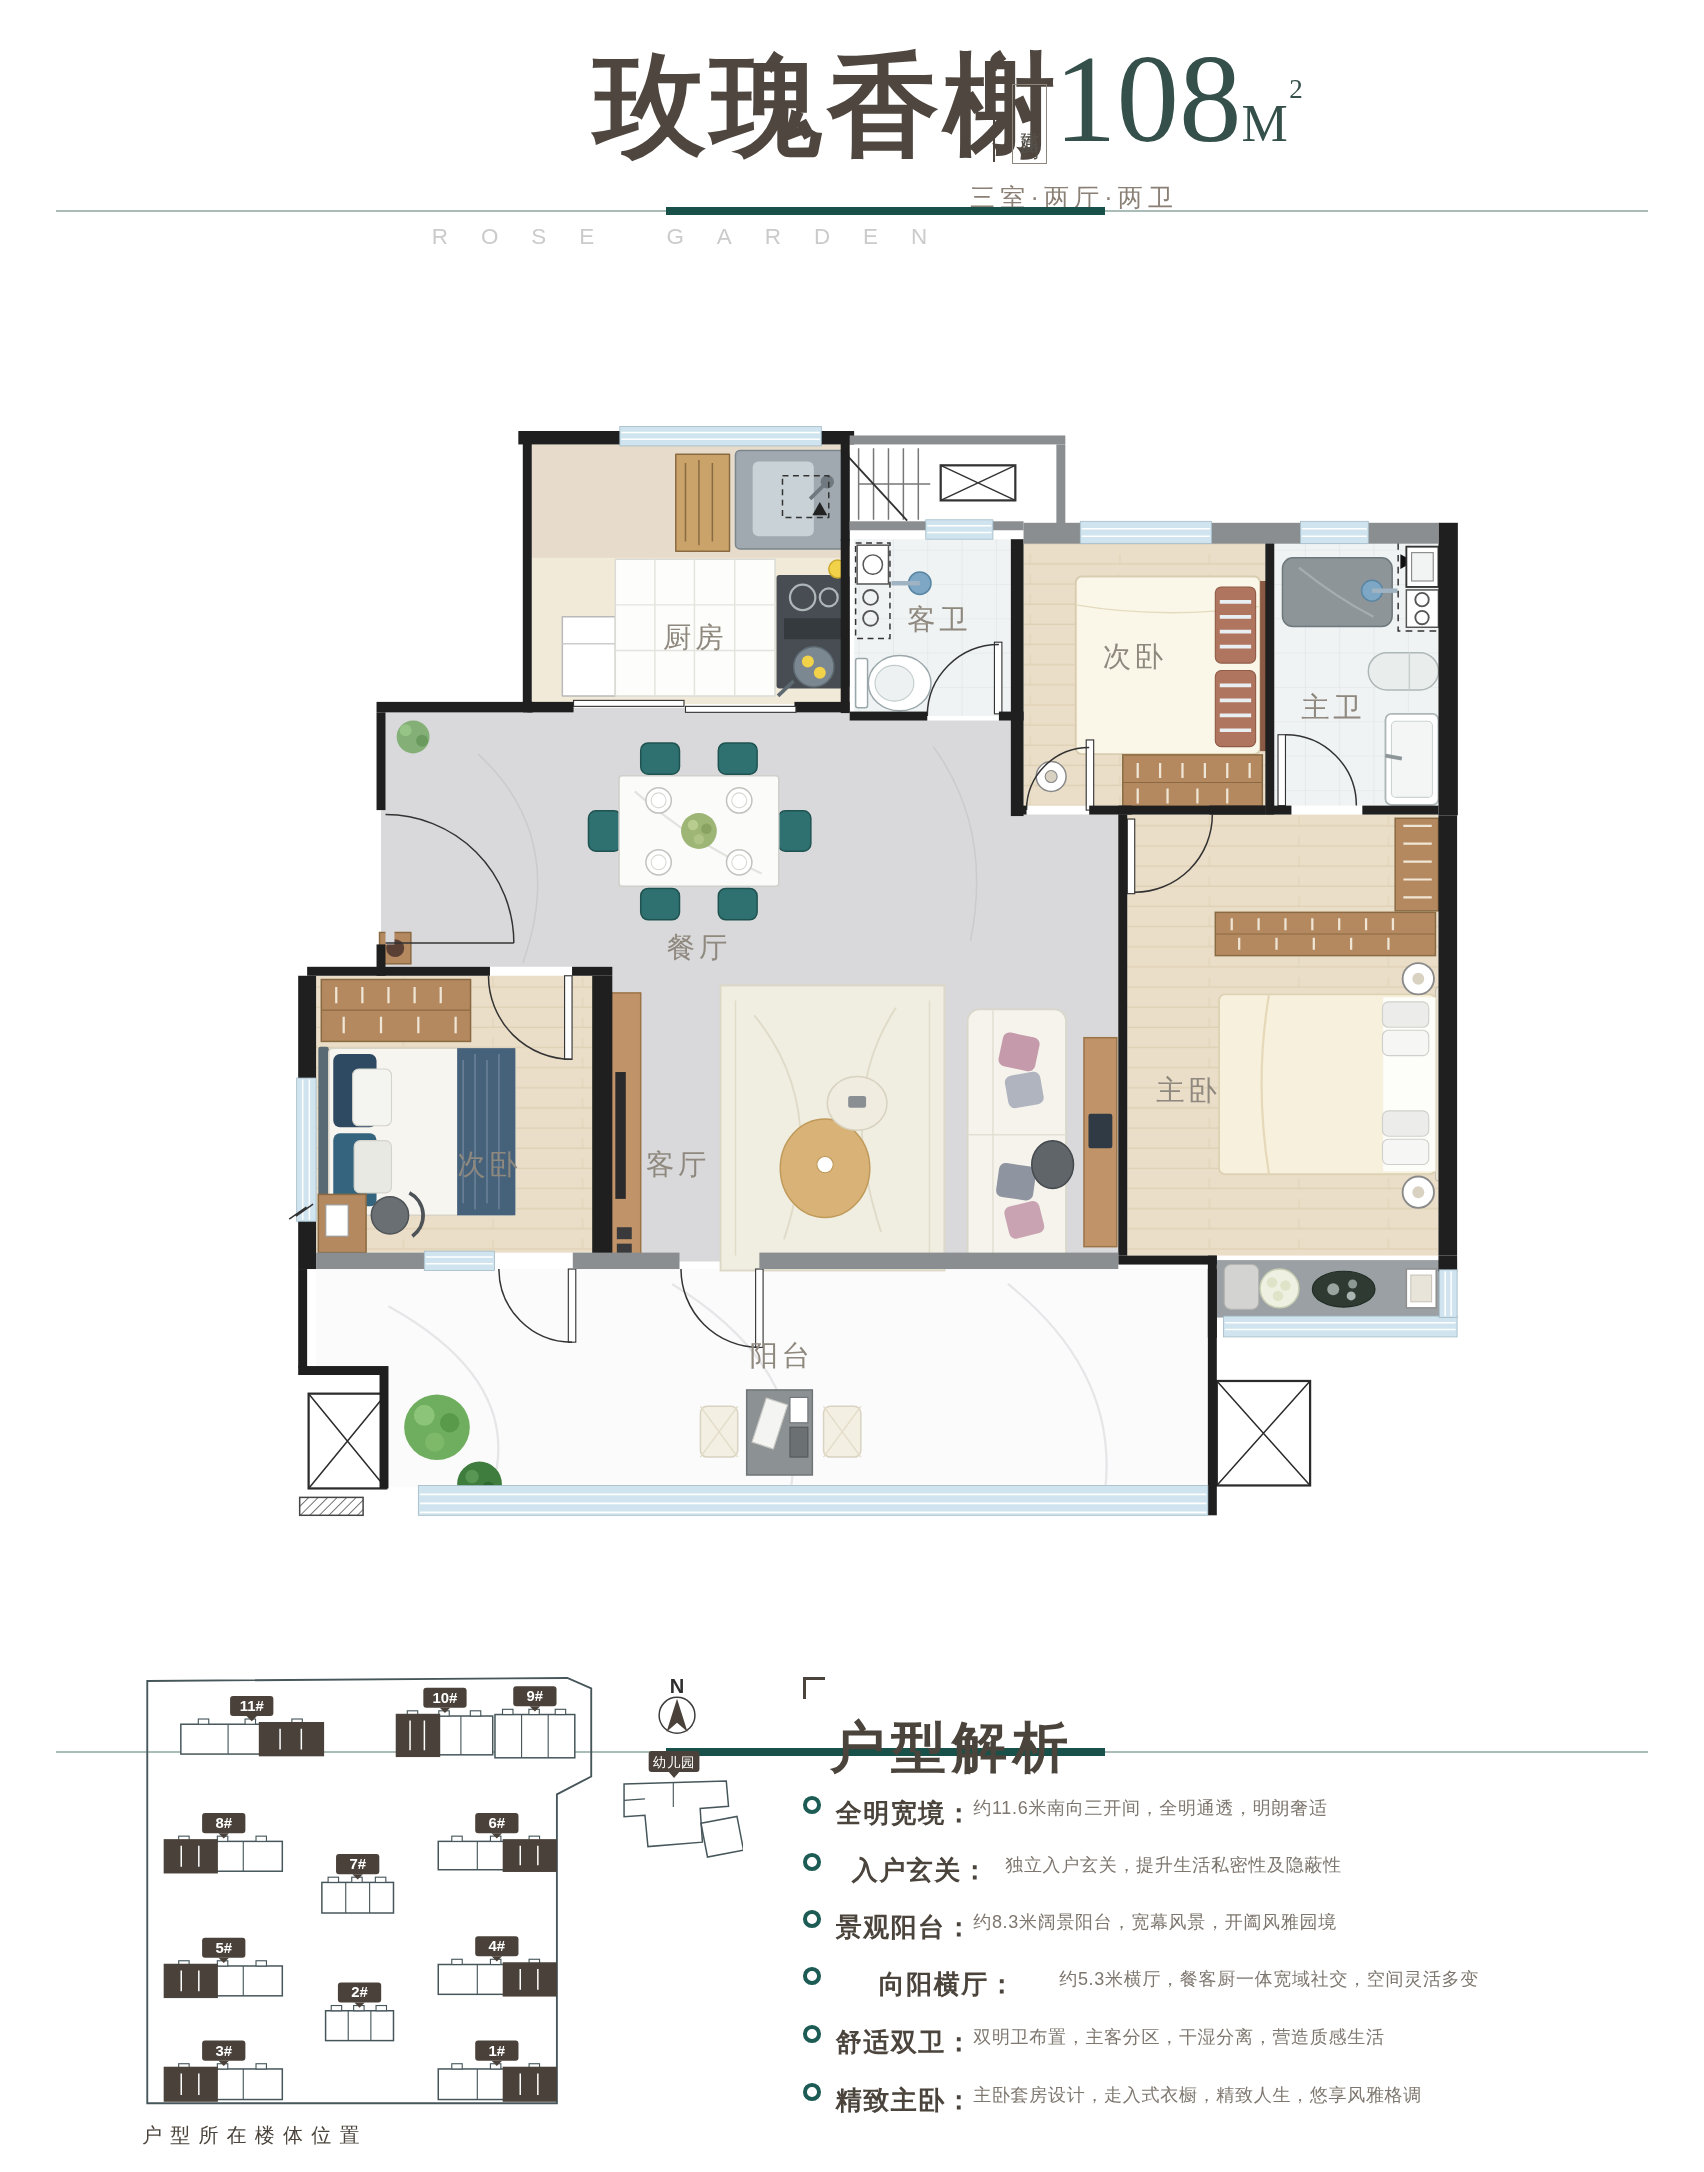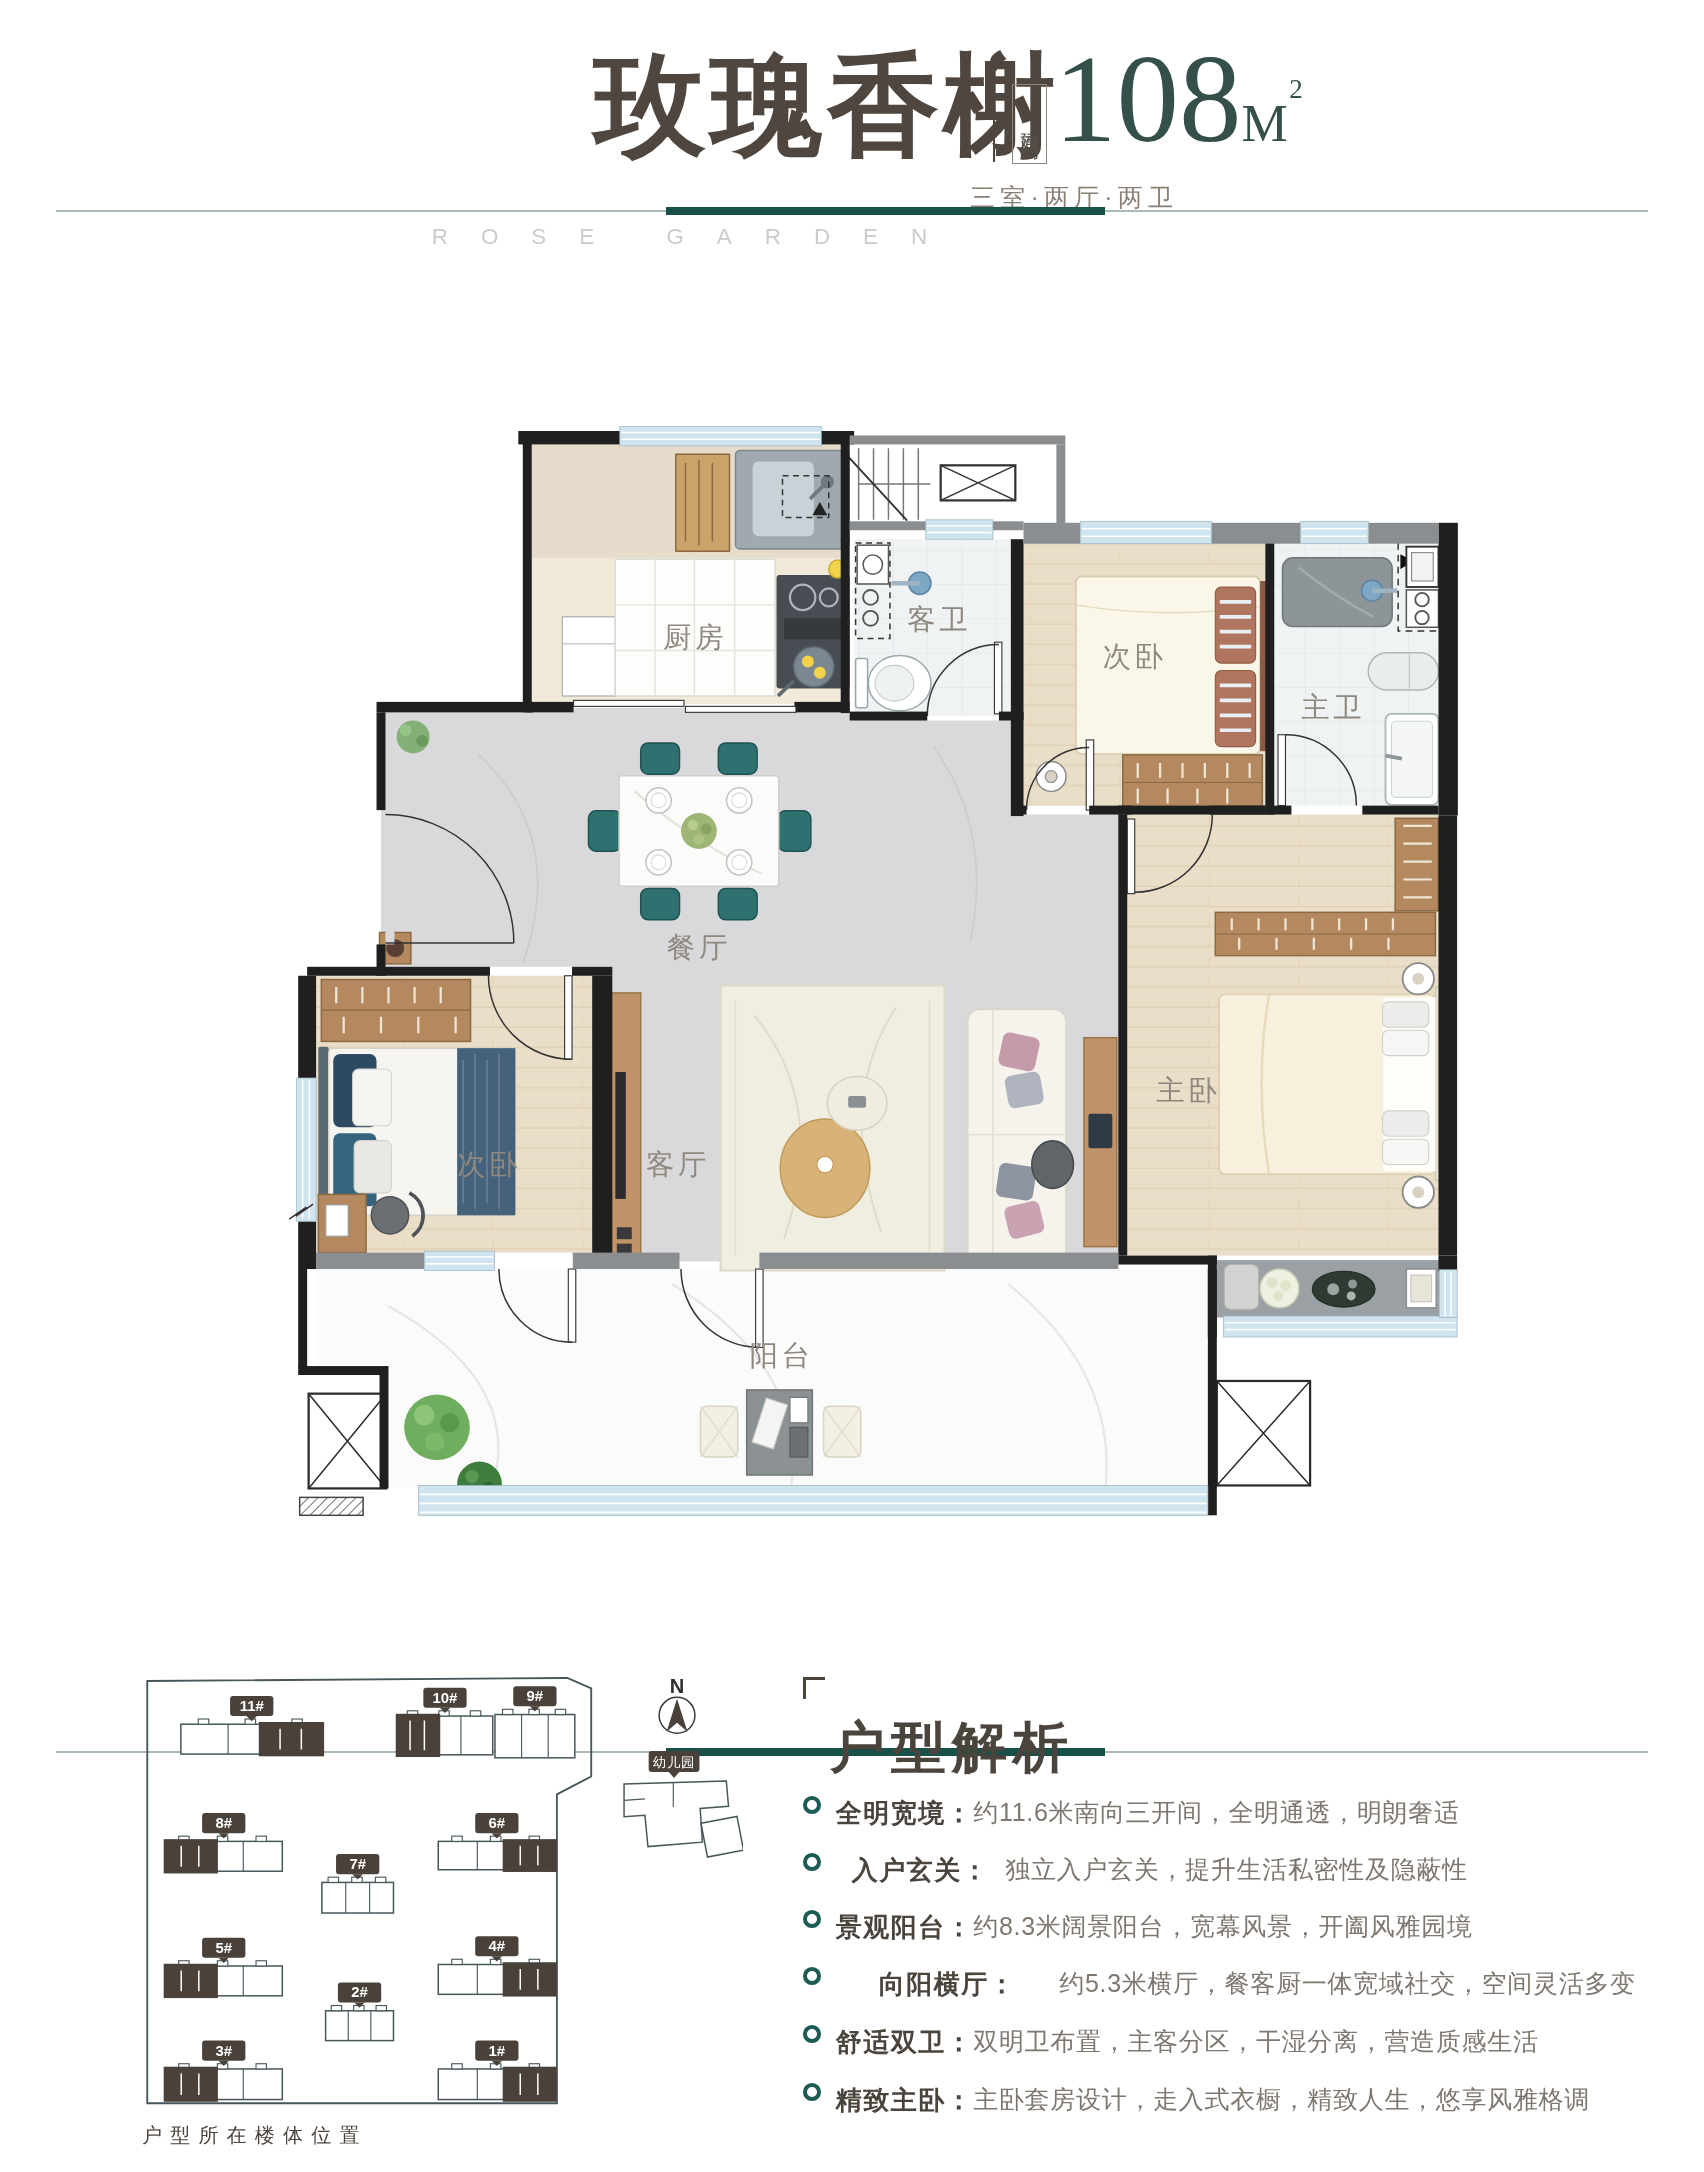--- a/index.html
+++ b/index.html
@@ -20,21 +20,21 @@
   .divider{left:56px;width:1592px;height:1.5px;background:#a9bcb7;}
   .divider .thick{position:absolute;left:610px;top:-3px;width:439px;height:7.5px;background:#175149;}
   .rose-en{left:0;top:224px;width:1392px;text-align:center;font-size:22.4px;color:#cbcbcb;
     letter-spacing:33px;font-weight:400;}
   
   .corner-mark{left:803px;top:1677px;width:19.4px;height:19.4px;border-left:3px solid #4b443c;border-top:3px solid #4b443c;}
   .analysis-heading{left:830px;top:1711px;font-size:55px;font-weight:700;color:#4b443c;letter-spacing:6px;}
   .a-item{position:absolute;left:803px;width:851px;height:33px;display:flex;align-items:flex-start;}
   .a-item .ring{width:9.7px;height:9.7px;border:4.5px solid #1d5c55;border-radius:50%;margin-right:15px;flex:none;}
   .a-item .a-label{font-size:26px;font-weight:700;color:#4b443c;letter-spacing:1.5px;white-space:nowrap;}
-  .a-item .a-desc{font-size:25px;color:#7e776f;letter-spacing:0.7px;white-space:nowrap;}
+  .a-item .a-desc{font-size:18px;color:#7e776f;letter-spacing:0.7px;white-space:nowrap;}
   .site-caption{left:142px;top:2122px;font-size:20px;color:#4b443c;letter-spacing:8.2px;}
   svg text{font-family:"Liberation Sans","DejaVu Sans",sans-serif;}
   .room-label{font-size:38px;fill:#8f887e;letter-spacing:5px;}
 </style>
 </head>
 <body>
 
 <div class="abs main-title">玫瑰香榭</div>
 <div class="abs v-divider"></div>
 <div class="abs area-box">

